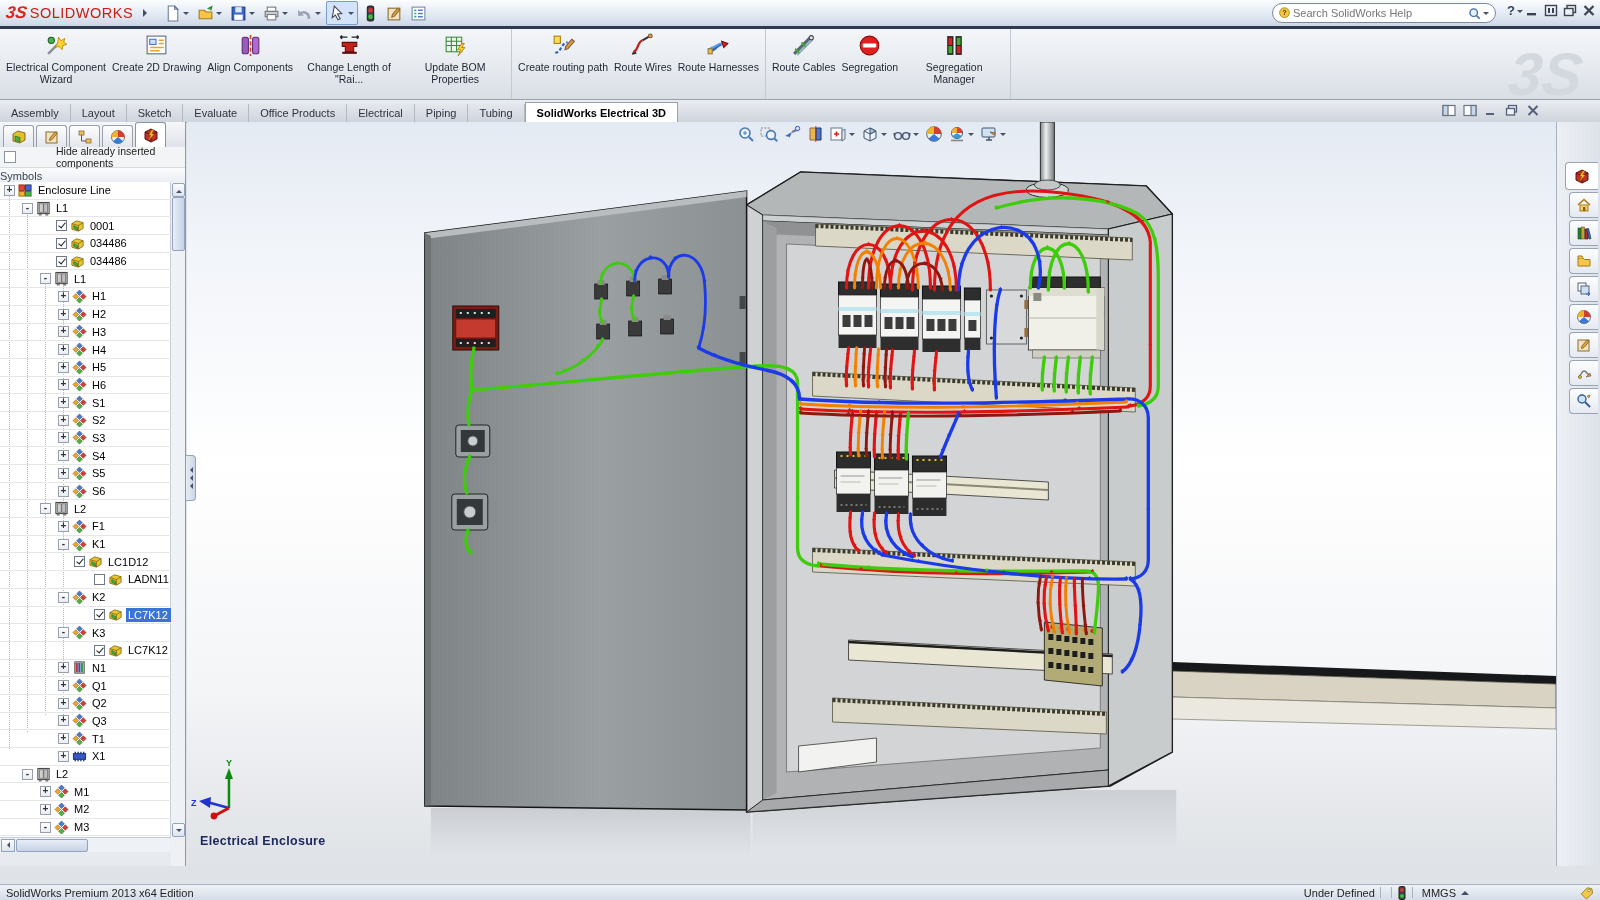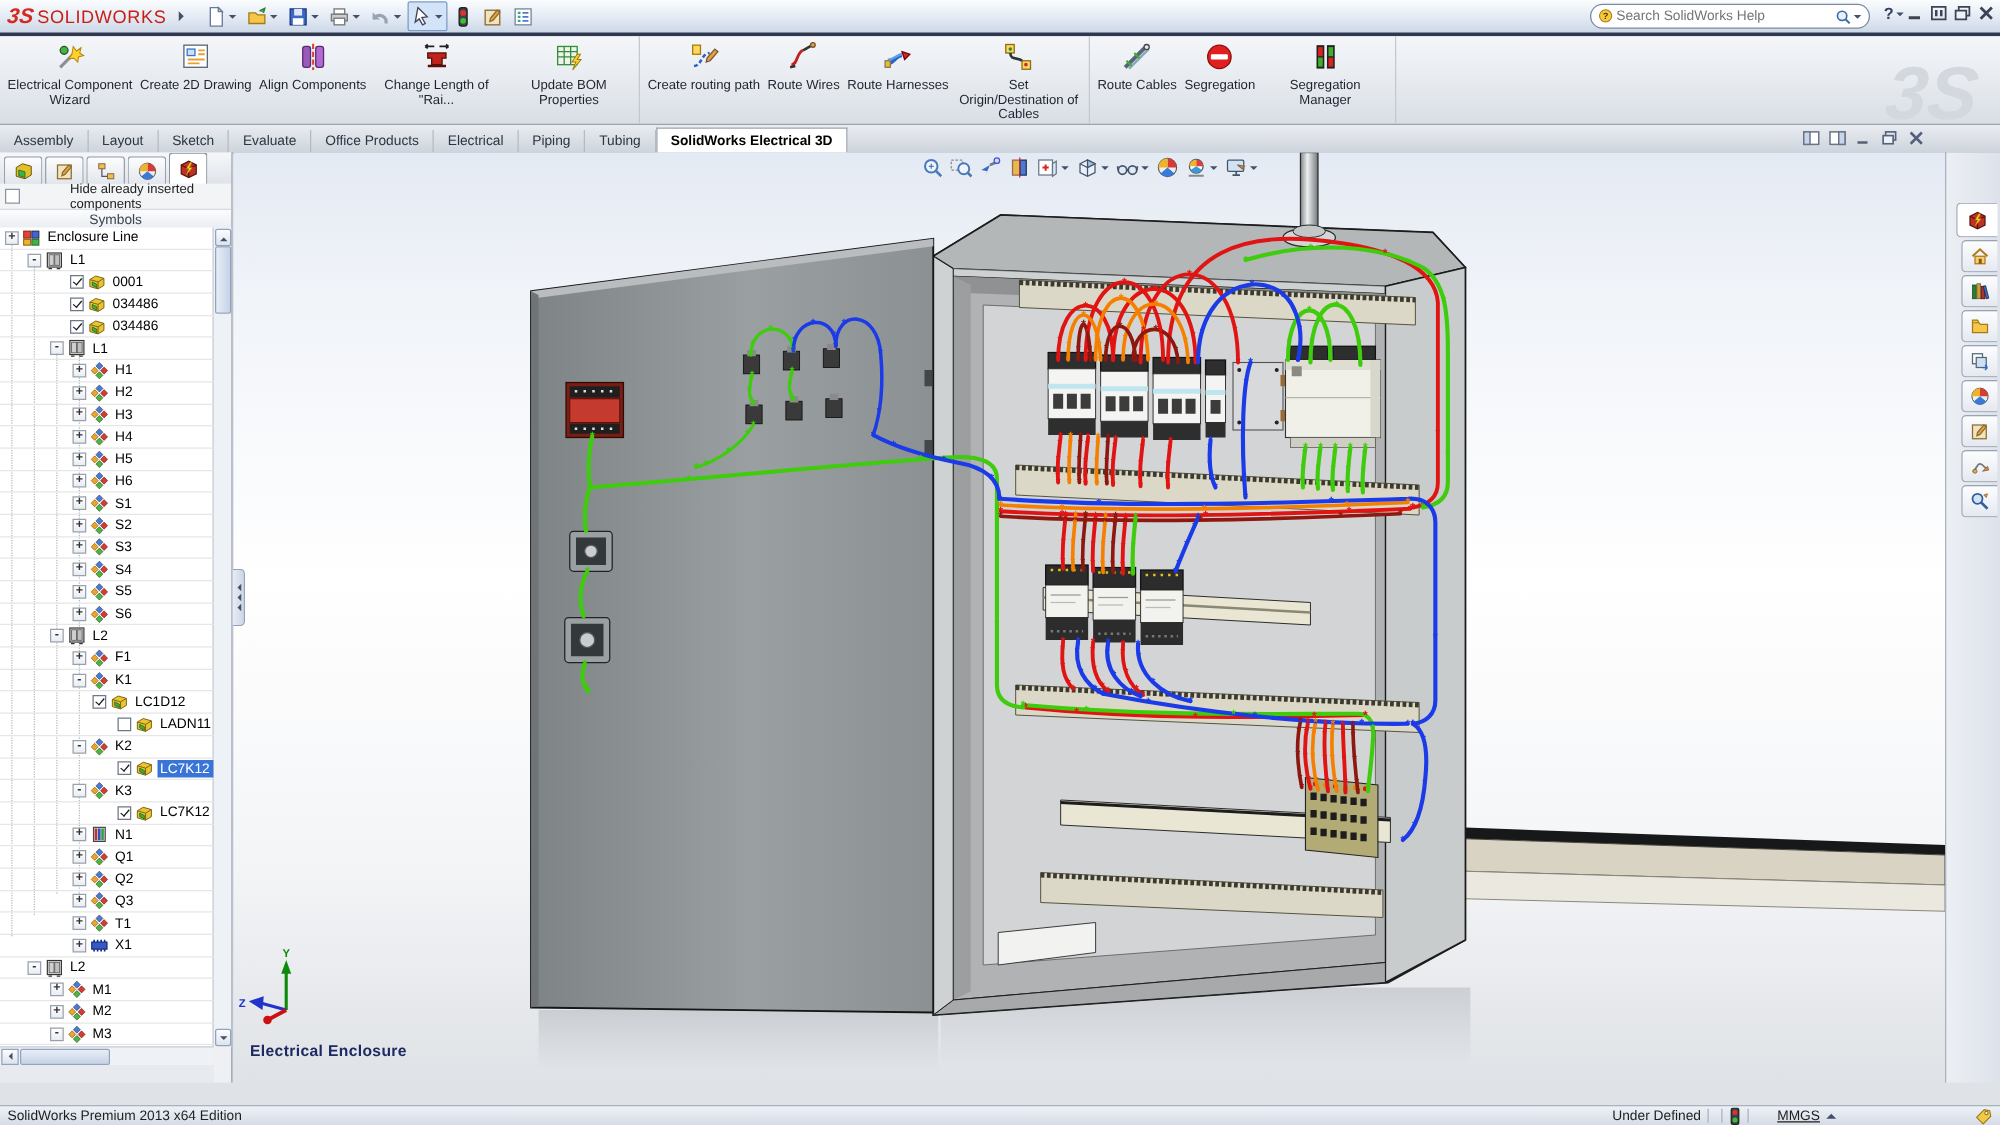--- a/index.html
+++ b/index.html
@@ -48,21 +48,21 @@
 
   
   .leftpanel{position:absolute;top:122px;left:0;width:186px;bottom:34px;background:#eef0f3;border-right:1px solid #8f98a6;box-sizing:border-box;}
   .ptabs{height:25px;display:flex;align-items:flex-end;padding-left:3px;background:linear-gradient(#f6f7f9,#dfe3ea);}
   .ptab{width:29px;height:21px;border:1px solid #98a0ac;border-bottom:none;border-radius:3px 3px 0 0;
     background:linear-gradient(#fdfdfe,#e2e6ec);display:flex;align-items:center;justify-content:center;margin-right:2px;}
   .ptab svg{width:16px;height:16px;}
   .ptab.active{background:#fff;height:24px;border-color:#8a93a0;}
   .hiderow{height:16px;display:flex;align-items:center;font-size:10.5px;color:#222;padding:2px 2px;background:#f2f4f6;border-bottom:1px solid #d8dce2;gap:36px;}
   .cbx{width:10px;height:10px;border:1px solid #8a93a3;background:#fff;margin:0 4px 0 2px;flex:none;}
-  .symhdr{height:16px;line-height:16px;text-align:center;font-size:11px;color:#3c4350;
+  .symhdr{height:16px;line-height:16px;font-size:11px;color:#3c4350;
     background:linear-gradient(#fbfcfd,#e8ecf1);border-bottom:1px solid #ccd1d8;}
   #tree{position:absolute;top:60px;left:0;right:14px;bottom:28px;background:#fff;overflow:hidden;}
   .guide{position:absolute;width:0;border-left:1px dotted #b8b8b8;z-index:0;}
   .trow{position:relative;z-index:1;display:flex;align-items:center;height:16.7px;border-bottom:1px solid #e6e6e6;
     font-size:11px;color:#000;white-space:nowrap;overflow:hidden;}
   .exp{width:11px;height:11px;box-sizing:border-box;border:1px solid #97a0ac;background:linear-gradient(#fff,#e9edf3);
     font-size:10px;line-height:8px;text-align:center;color:#333;margin-right:3px;flex:none;font-weight:bold;}
   .cb{position:relative;width:11px;height:11px;box-sizing:border-box;border:1px solid #6f7886;background:#fff;margin-right:3px;flex:none;}
   .cb.on::after{content:"";position:absolute;left:2.5px;top:0px;width:3px;height:6px;
     border-right:1.8px solid #15181d;border-bottom:1.8px solid #15181d;transform:rotate(40deg);}
@@ -289,30 +289,20 @@
           <div>Route Wires</div>
         </div>
         <div class="rbtn">
           <span><svg viewBox="0 0 24 24" width="25" height="25">
               <path d="M4 17c4 1 6-6 11-6" fill="none" stroke="#2a62c8" stroke-width="2.6"></path>
               <path d="M4 14c4 1 7-4 11-4" fill="none" stroke="#58a0e8" stroke-width="1.8"></path>
               <path d="M15 8l6 2-4 4z" fill="#d42a20" stroke="#770011"></path>
               <rect x="2" y="15" width="4" height="5" fill="#e8c030" stroke="#887755"></rect>
             </svg></span>
           <div>Route Harnesses</div>
-        </div>
-        <div class="rbtn" style="max-width: 100px;">
-          <span><svg viewBox="0 0 24 24" width="25" height="25">
-              <rect x="2.5" y="2.5" width="6.5" height="6.5" fill="#ffd85e" stroke="#8a6d10"></rect>
-              <rect x="15" y="15" width="6.5" height="6.5" fill="#ffd85e" stroke="#8a6d10"></rect>
-              <path d="M6 9c0 6 6 3 9 6" fill="none" stroke="#333" stroke-width="2"></path>
-              <circle cx="6" cy="6" r="1.4" fill="#3a8a3a"></circle>
-              <circle cx="18" cy="18" r="1.4" fill="#c03030"></circle>
-            </svg></span>
-          <div>Set Origin/Destination of Cables</div>
         </div>
       </div>
       <div class="rgroup">
         <div class="rbtn">
           <span><svg viewBox="0 0 24 24" width="25" height="25">
               <path d="M3 20L18 5" stroke="#556677" stroke-width="3"></path>
               <path d="M6 21L21 6" stroke="#88aabb" stroke-width="2"></path>
               <path d="M4 15l4 4M10 9l4 4" stroke="#3fae2a" stroke-width="1.6"></path>
               <circle cx="19.5" cy="4.5" r="2" fill="#e8e8e8" stroke="#444455"></circle>
             </svg></span>
@@ -1731,21 +1721,21 @@
     <span class="sb-right">
       <span>Under Defined</span>
       <span class="sb-sep"></span>
         <span class="sb-sep"></span>
       <svg width="10" height="14" viewBox="0 0 10 14">
           <rect x="2" y="0.5" width="6" height="13" rx="1.5" fill="#3c4048" stroke="#222"></rect>
           <circle cx="5" cy="4" r="2" fill="#e03030"></circle>
           <circle cx="5" cy="10" r="2" fill="#35c235"></circle>
         </svg>
       <span class="sb-sep"></span>
-      <span style="margin-left:18px;text-decoration:underline;">MMGS</span>
+      <span style="margin-left:4px;">MMGS</span>
       <span class="mmgs-caret"></span>
       <span class="sb-gap"></span>
       <svg width="15" height="14" viewBox="0 0 16 16">
           <path d="M2 9l7-7 5 1 1 5-7 7z" fill="#f2c84b" stroke="#9a7a1a"></path>
           <circle cx="11" cy="5" r="1.5" fill="#fff" stroke="#9a7a1a"></circle>
         </svg>
     </span>
   </div>
 </div>
 

